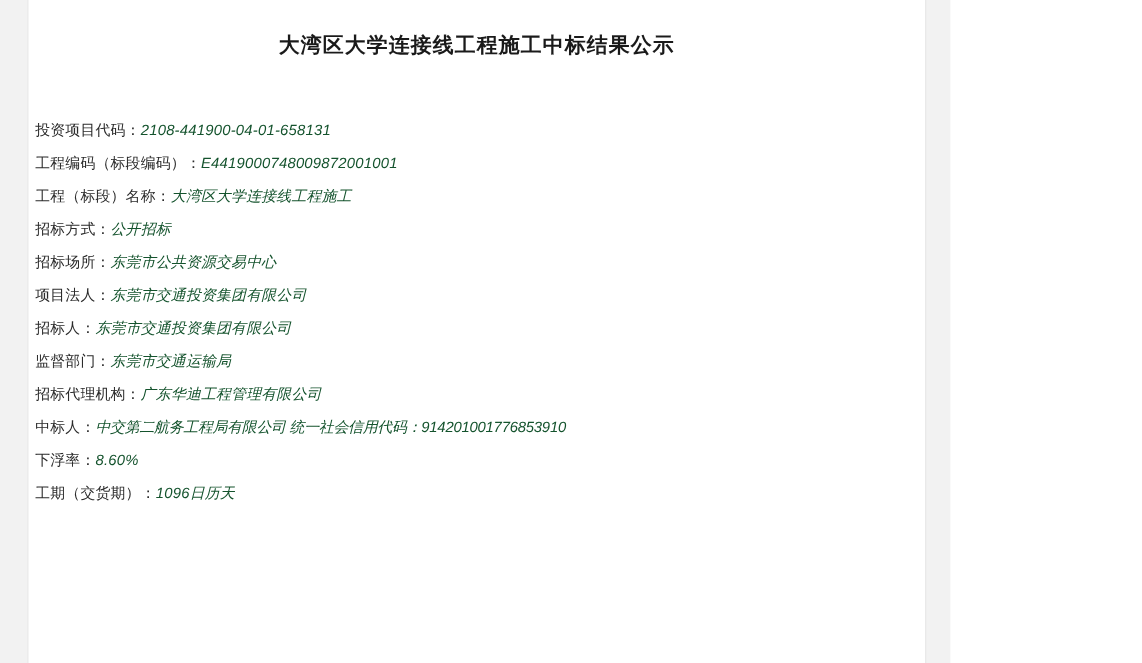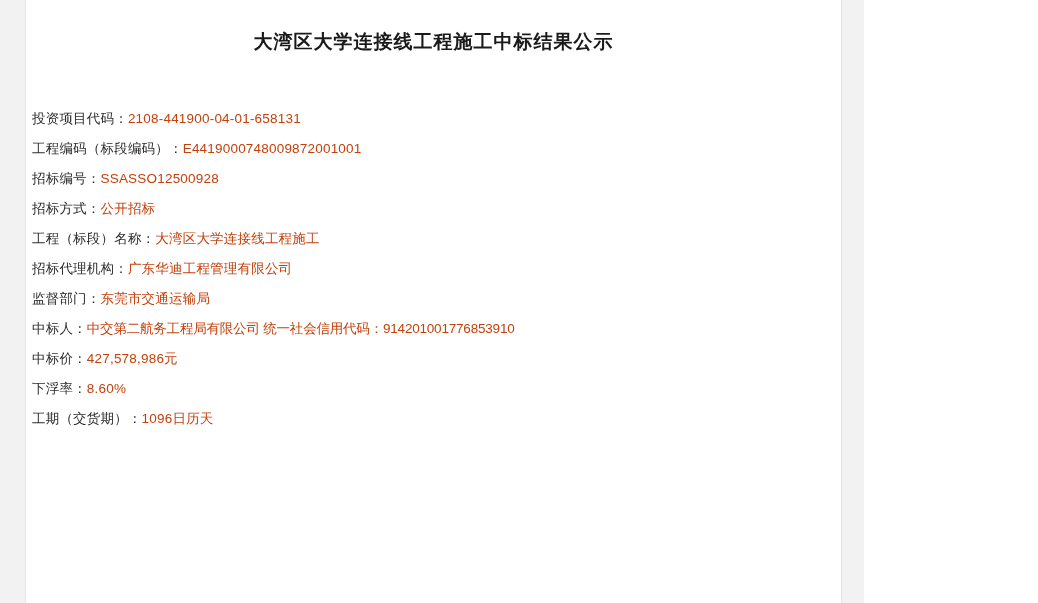--- a/index.html
+++ b/index.html
@@ -66,21 +66,22 @@
     line-height: 30px;
     color: #2b2b2b;
     white-space: nowrap;
     letter-spacing: 0.2px;
   }
   .field-label {
     color: #2b2b2b;
     margin-top: 40px;
   }
   .field-value {
-    color: #c2410c;
+    color: #14532d;
+    font-style: italic;
   }
   .field-row.tight .field-value {
     letter-spacing: -0.2px;
   }
 </style>
 </head>
 <body>
 
 <div class="page">
 
@@ -94,53 +95,56 @@
     <div class="fields">
 
       <div class="field-row">
         <span class="field-label">投资项目代码：</span><span class="field-value">2108-441900-04-01-658131</span>
       </div>
 
       <div class="field-row">
         <span class="field-label">工程编码（标段编码）：</span><span class="field-value">E4419000748009872001001</span>
       </div>
 
-      <div class="field-row">
-        <span class="field-label">招标编号：</span><span class="field-value">SSASSO12500928</span>
-      </div>
 
 
+
+      <div class="field-row">
+        <span class="field-label">工程（标段）名称：</span><span class="field-value">大湾区大学连接线工程施工</span>
+      </div>
 
       <div class="field-row">
         <span class="field-label">招标方式：</span><span class="field-value">公开招标</span>
       </div>
 
       <div class="field-row">
-        <span class="field-label">工程（标段）名称：</span><span class="field-value">大湾区大学连接线工程施工</span>
+        <span class="field-label">招标场所：</span><span class="field-value">东莞市公共资源交易中心</span>
       </div>
 
-
-
+      <div class="field-row">
+        <span class="field-label">项目法人：</span><span class="field-value">东莞市交通投资集团有限公司</span>
+      </div>
 
       <div class="field-row">
-        <span class="field-label">招标代理机构：</span><span class="field-value">广东华迪工程管理有限公司</span>
+        <span class="field-label">招标人：</span><span class="field-value">东莞市交通投资集团有限公司</span>
       </div>
 
       <div class="field-row">
         <span class="field-label">监督部门：</span><span class="field-value">东莞市交通运输局</span>
+      </div>
+
+      <div class="field-row">
+        <span class="field-label">招标代理机构：</span><span class="field-value">广东华迪工程管理有限公司</span>
       </div>
 
       <div class="field-row tight">
         <span class="field-label">中标人：</span><span class="field-value">中交第二航务工程局有限公司 统一社会信用代码：914201001776853910</span>
       </div>
 
 
-      <div class="field-row">
-        <span class="field-label">中标价：</span><span class="field-value">427,578,986元</span>
-      </div>
 
       <div class="field-row">
         <span class="field-label">下浮率：</span><span class="field-value">8.60%</span>
       </div>
 
       <div class="field-row">
         <span class="field-label">工期（交货期）：</span><span class="field-value">1096日历天</span>
       </div>
 
     </div>

